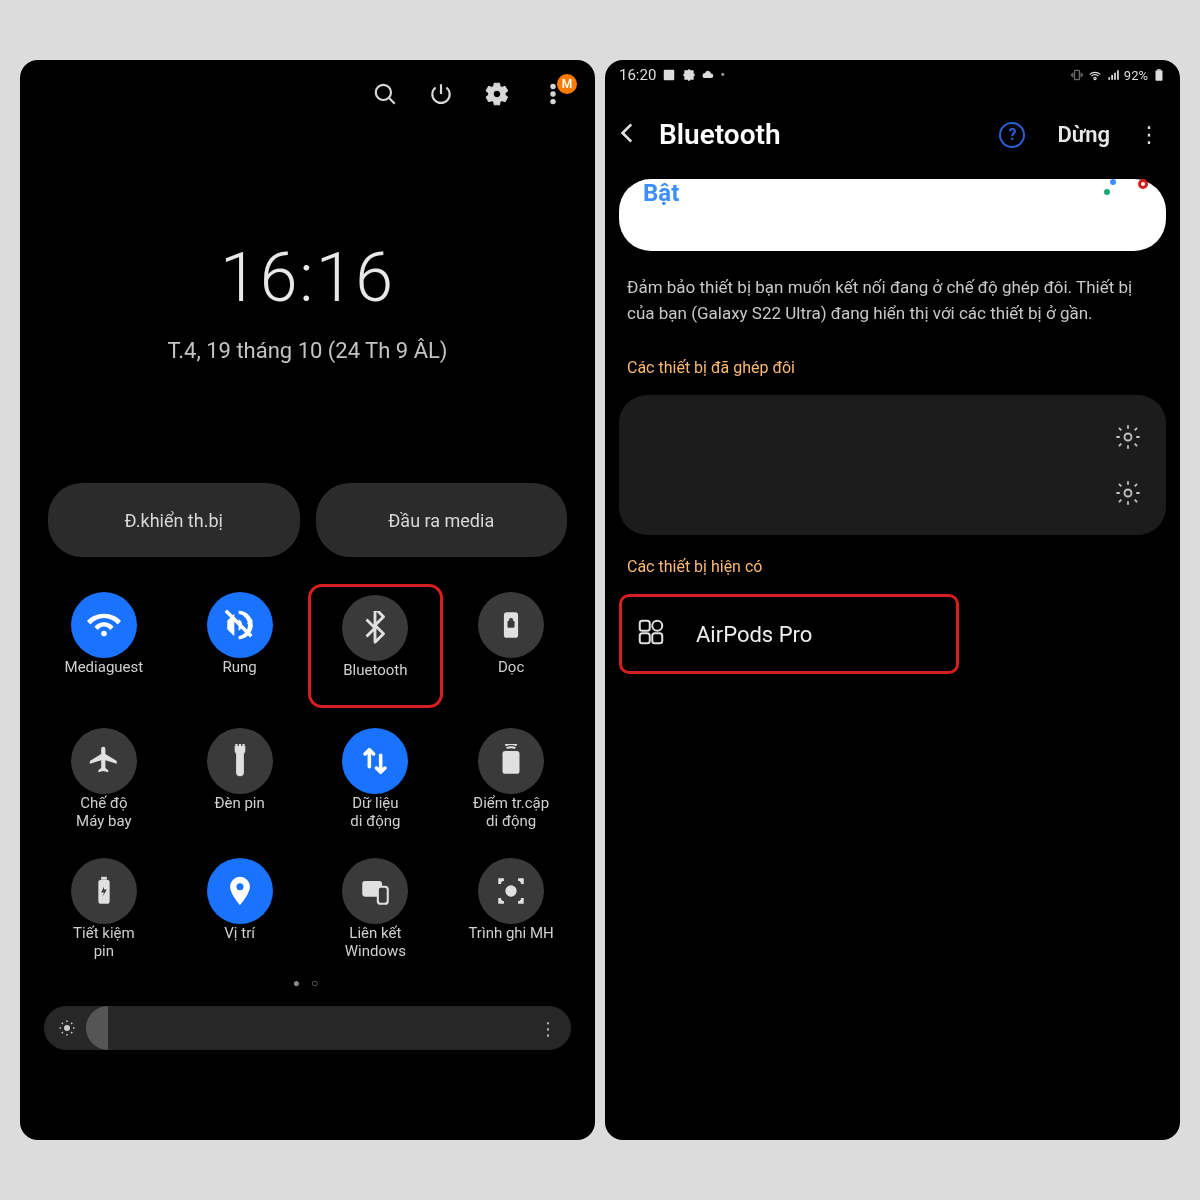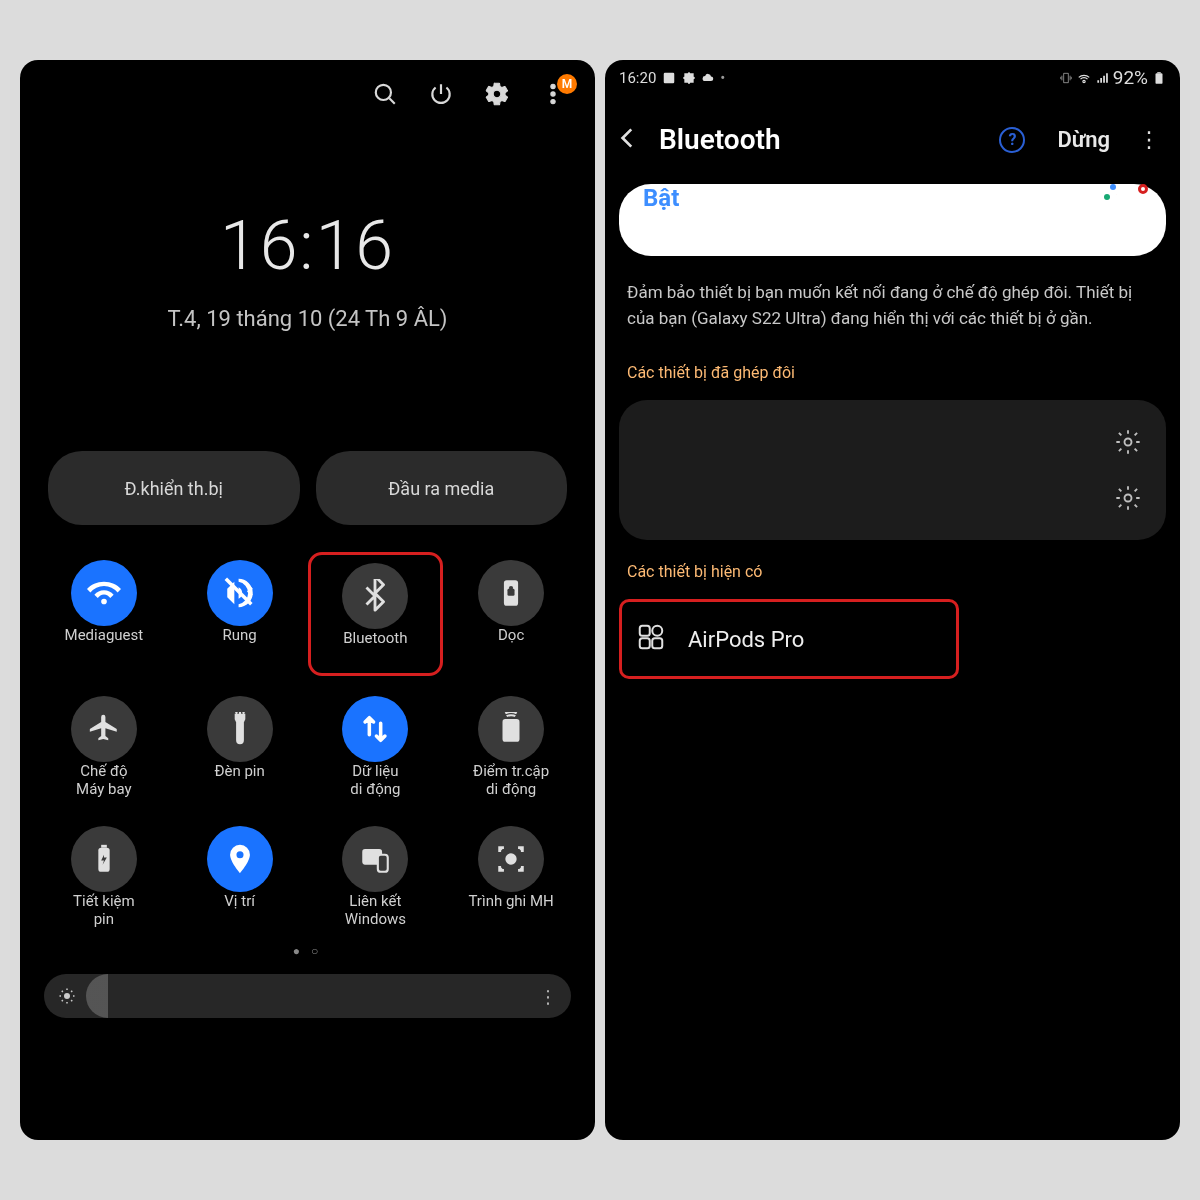--- a/index.html
+++ b/index.html
@@ -31,21 +31,21 @@
   }
   .icon-btn { width: 28px; height: 28px; display: inline-flex; align-items: center; justify-content: center; color: #d8d8d8; }
   .icon-btn svg { width: 26px; height: 26px; stroke: currentColor; }
   .menu-dots { position: relative; }
   .menu-badge {
     position: absolute; top: -6px; right: -10px;
     width: 20px; height: 20px; border-radius: 50%;
     background: #ff7a00; color: #fff; font-size: 12px; font-weight: 600;
     display: flex; align-items: center; justify-content: center;
   }
-  .clock-block { text-align: center; margin-top: 88px; }
+  .clock-block { text-align: center; margin-top: 120px; }
   .clock-time { font-size: 68px; font-weight: 300; letter-spacing: 2px; color: #e8e8e8; }
   .clock-date { font-size: 22px; color: #c4c4c4; margin-top: 20px; }
   .pill-row { display: flex; gap: 16px; padding: 0 28px; margin-top: 120px; }
   .pill {
     flex: 1; background: #2b2b2b; color: #d8d8d8;
     border-radius: 34px; height: 74px;
     display: flex; align-items: center; justify-content: center;
     font-size: 18px;
   }
   .qs-grid {
@@ -82,21 +82,21 @@
     background: linear-gradient(to right, rgba(170,170,170,0.35) 0%, rgba(170,170,170,0.35) 5%, transparent 5%);
   }
   .brightness-dots { color: #bbb; font-size: 18px; }
 
   
   .right .status {
     display: flex; justify-content: space-between; align-items: center;
     padding: 6px 14px; font-size: 15px; color: #ddd;
   }
   .status-left { display: flex; align-items: center; gap: 6px; }
-  .status-right { display: flex; align-items: center; gap: 4px; font-size: 19px; }
+  .status-right { display: flex; align-items: center; gap: 4px; font-size: 13px; }
   .status-right svg { width: 14px; height: 14px; fill: #ddd; }
   .bt-header {
     display: flex; align-items: center; gap: 18px;
     padding: 28px 20px 28px 10px;
   }
   .bt-back svg { width: 26px; height: 26px; stroke: #e0e0e0; fill: none; stroke-width: 2.5; }
   .bt-title { font-size: 28px; font-weight: 600; flex: 1; }
   .bt-help { width: 26px; height: 26px; border: 2px solid #2a5fd4; border-radius: 50%; color: #2a5fd4; font-size: 16px; font-weight: 700; display: flex; align-items: center; justify-content: center; margin-right: 14px; }
   .bt-stop { font-size: 22px; font-weight: 600; color: #e8e8e8; margin-right: 10px; }
   .bt-menu { color: #ddd; font-size: 22px; }
@@ -123,21 +123,21 @@
   .bt-section-title { color: #fdba74; font-size: 16px; padding: 22px 22px 10px 22px; }
   .paired-card {
     margin: 8px 14px 0 14px; background: #1c1c1c; border-radius: 28px;
     padding: 14px 8px;
   }
   .paired-row { display: flex; align-items: center; justify-content: flex-end; padding: 14px 16px; }
   .gear { width: 28px; height: 28px; }
   .gear svg { width: 100%; height: 100%; stroke: #bfbfbf; fill: none; stroke-width: 1.6; }
   .avail-card {
     margin: 8px 14px; border: 3px solid #d61f1f; border-radius: 10px;
-    padding: 20px 14px; display: flex; align-items: center; gap: 22px;
+    padding: 20px 14px; display: flex; align-items: center; gap: 30px;
     width: 340px;
   }
   .avail-icon svg { width: 30px; height: 30px; stroke: #e0e0e0; fill: none; stroke-width: 1.6; }
   .avail-label { font-size: 22px; color: #eee; }
 </style>
 </head>
 <body>
 
 <div class="phone left">
   <div class="topbar">

